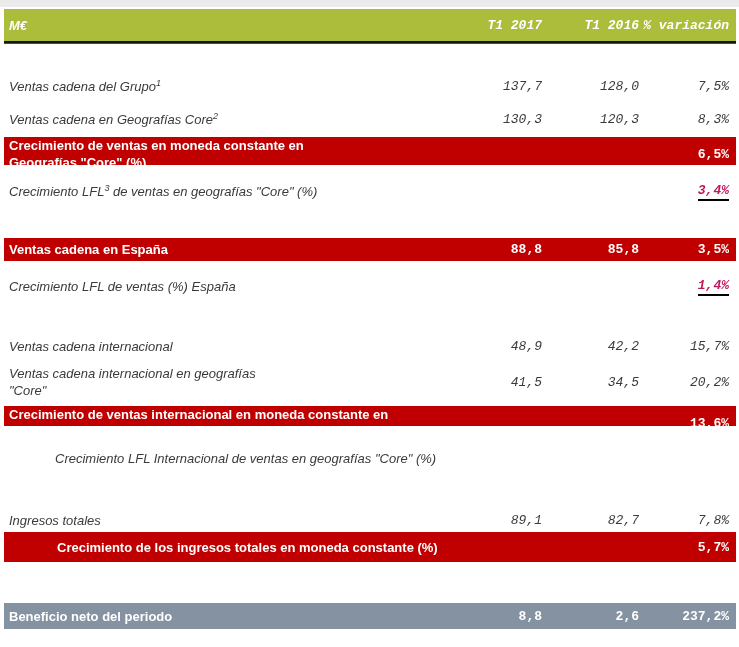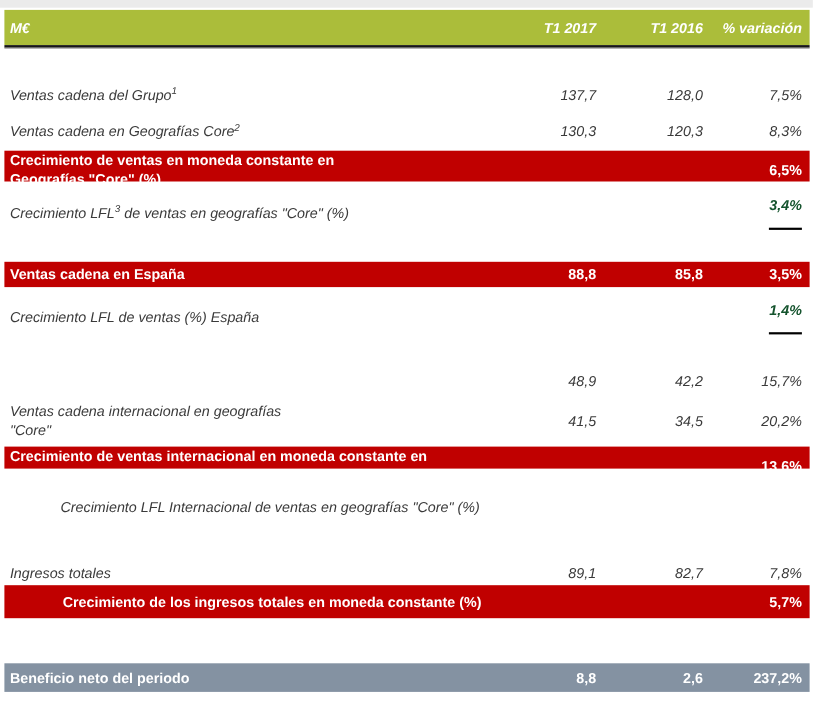--- a/index.html
+++ b/index.html
@@ -19,21 +19,21 @@
 
   .row {
     position: absolute; left: 4px; width: 732px;
     display: grid;
     grid-template-columns: 1fr 100px 97px 97px;
     align-items: center;
     font-size: 13px;
     line-height: 17px;
   }
   .cell-label { padding-left: 5px; grid-column: 1 / 2; }
-  .num { text-align: right; }
+  .num { text-align: right; font-family: Liberation Mono, monospace; }
   .col-2017 { grid-column: 2 / 3; }
   .col-2016 { grid-column: 3 / 4; }
   .col-var  { grid-column: 4 / 5; padding-right: 7px; }
 
   .header-row {
     top: 9px; height: 32px;
     background: var(--green, #ABBD3A);
     color: #ffffff; font-weight: bold; font-style: italic;
   }
   .header-underline {
@@ -55,23 +55,23 @@
     color: #ffffff; font-weight: bold; font-style: normal;
   }
   .red-wide-label { grid-column: 1 / 4; padding-left: 5px; }
 
   sup {
     font-size: 9px; vertical-align: super; line-height: 0;
     font-style: italic;
   }
 
   .ul-val {
-    font-weight: bold; font-style: italic; color: #14532d;
+    font-weight: bold; font-style: italic; color: #be185d;
     border-bottom: 2px solid #000000;
-    display: inline-block; padding-bottom: 12px;
+    display: inline-block; padding-bottom: 0px;
   }
 
   
   .r-grupo        { top: 73px;  }
   .r-geocore      { top: 106px; }
   .r-red-constante{ top: 137px; height: 28px; }
   .r-lfl3         { top: 178px; }
   .r-red-espana   { top: 238px; height: 23px; }
   .r-lfl-espana   { top: 273px; }
   .r-internacional{ top: 333px; }
@@ -130,20 +130,21 @@
     <div class="num col-2016">85,8</div>
     <div class="num col-var">3,5%</div>
   </div>
 
   <div class="row data-row r-lfl-espana">
     <div class="cell-label">Crecimiento LFL de ventas (%) España</div>
     <div class="num col-var"><span class="ul-val">1,4%</span></div>
   </div>
 
   <div class="row data-row r-internacional">
+    <div class="cell-label">Ventas cadena internacional</div>
     <div class="num col-2017">48,9</div>
     <div class="num col-2016">42,2</div>
     <div class="num col-var">15,7%</div>
   </div>
 
   <div class="row data-row r-int-core">
     <div class="cell-label">
       <div>Ventas cadena internacional en geografías</div>
       <div>"Core"</div>
     </div>

